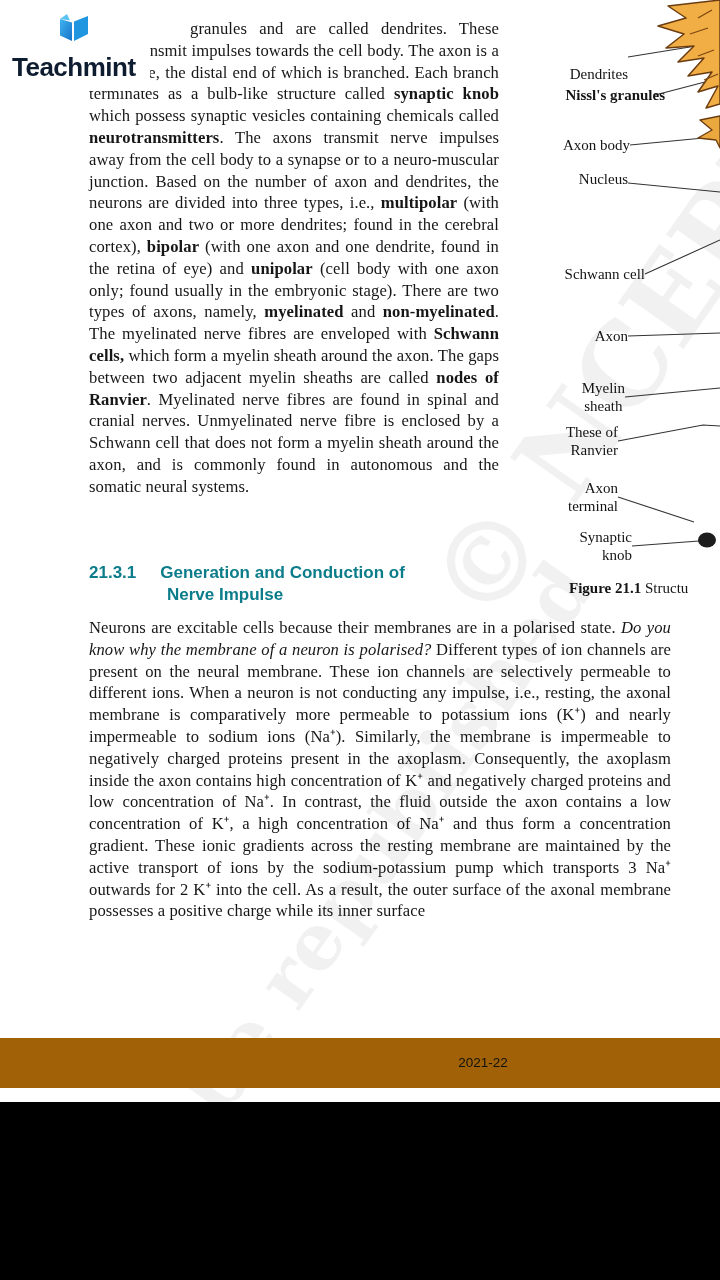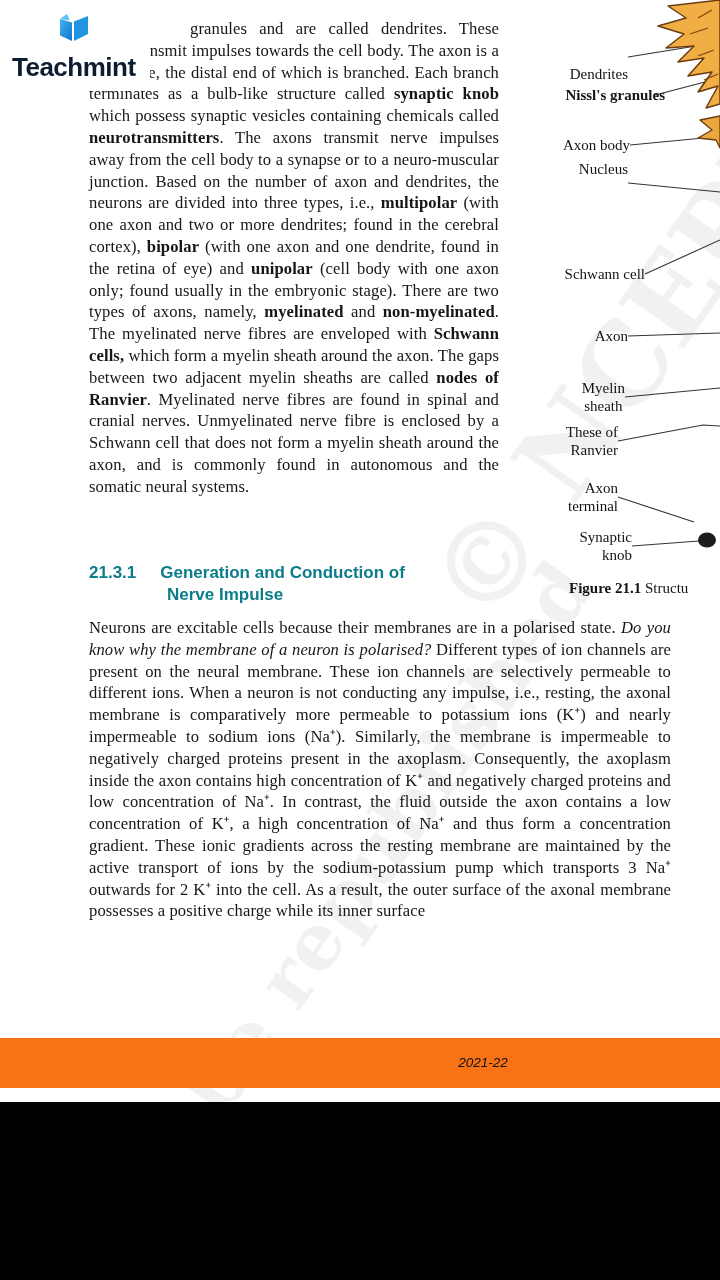--- a/index.html
+++ b/index.html
@@ -52,39 +52,39 @@
     position:absolute;top:36px;left:498px;width:222px;height:580px;z-index:3;
   }
   .fig-lines{position:absolute;top:0;left:0;}
   .fig-label{
     position:absolute;font-size:15px;line-height:18px;color:#141414;
     text-align:right;white-space:pre-line;
   }
   .lbl-dendrites{top:12px;right:92px;margin-top:17px;}
   .lbl-nissl{top:50px;right:55px;font-weight:bold;}
   .lbl-cellbody{top:100px;right:90px;}
-  .lbl-nucleus{top:124px;right:92px;text-align:center;}
+  .lbl-nucleus{top:134px;right:92px;text-align:center;}
   .lbl-schwann{top:229px;right:75px;}
   .lbl-axon{top:291px;right:92px;}
   .lbl-myelin{top:343px;right:95px;text-align:center;}
   .lbl-node{top:387px;right:102px;}
   .lbl-terminal{top:443px;right:102px;}
   .lbl-synaptic{top:492px;right:88px;text-align:right;}
   .fig-caption{
     position:absolute;top:544px;left:53px;font-size:15px;white-space:nowrap;
     color:#141414;
     margin-left:18px;
   }
   .fig-caption .cap-label{font-weight:bold;}
   
   .neuron-art{position:absolute;top:0;right:0;z-index:4;}
   
   .year-band{
     position:absolute;top:1038px;left:0;width:720px;height:50px;
-    background:#f97316;z-index:5;font-style:italic;
+    background:#a16207;z-index:5;
   }
   .year-band span{
     position:absolute;top:17px;left:483px;transform:translateX(-50%);
     font-family:"Liberation Sans", sans-serif;font-size:13.5px;color:#111;
   }
 </style>
 </head>
 <body>
 
 <div class="page">

